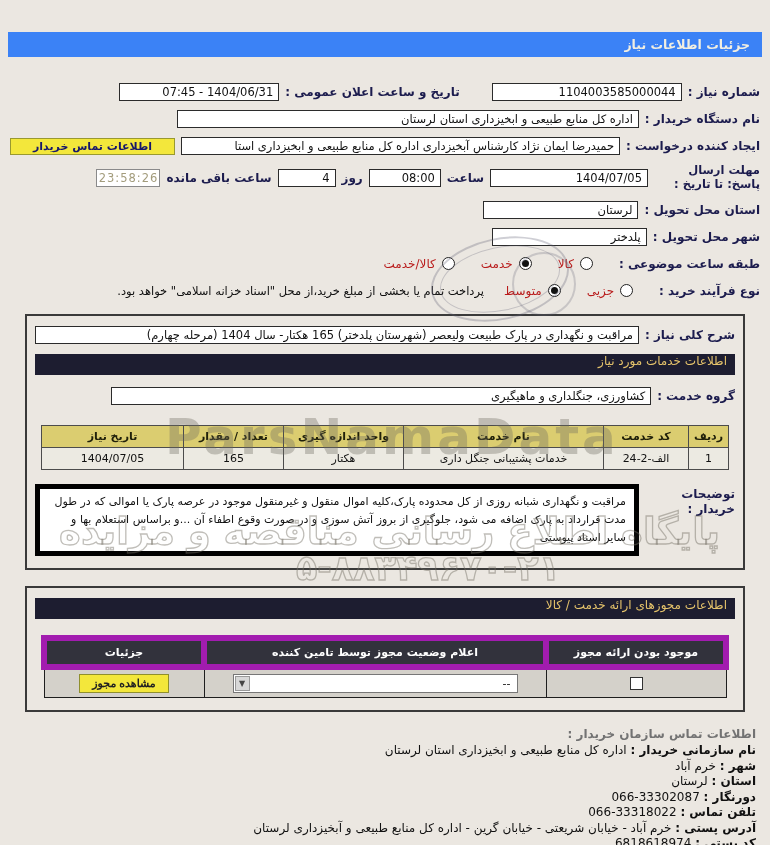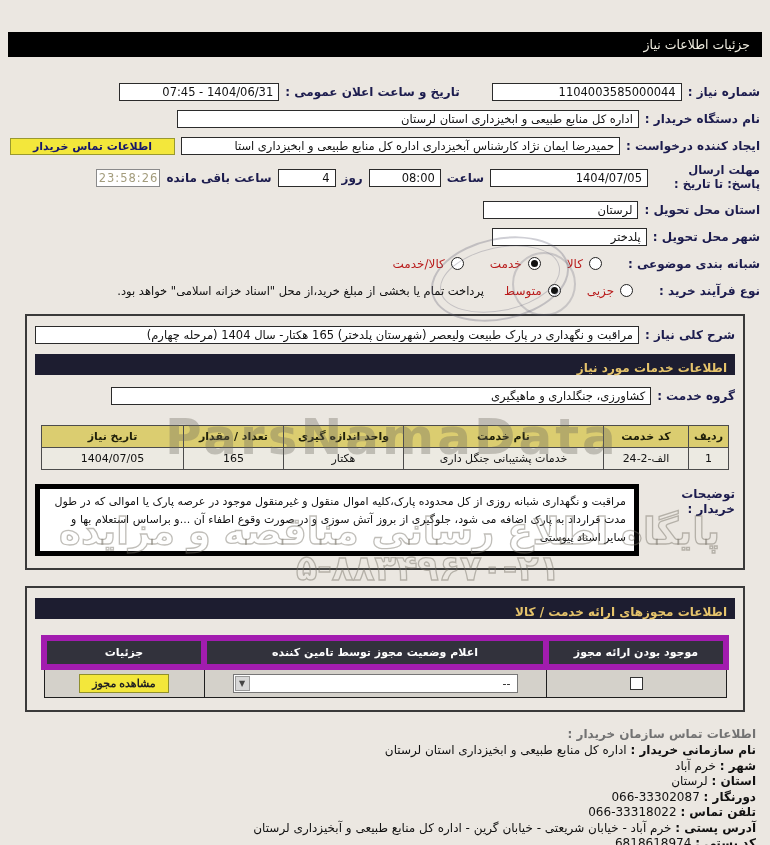--- a/index.html
+++ b/index.html
@@ -8,27 +8,27 @@
     position: relative;
     overflow: hidden;
     background: #ebe7e1;
     direction: rtl;
     font-family: "DejaVu Sans", "Liberation Sans", sans-serif;
     color:#111;
   }
   .title-bar {
     margin: 32px 8px 0;
     height: 25px;
-    background: #000000;
+    background: #3b82f6;
     color: #f1eee1;
     display: flex;
     align-items: center;
     padding: 0 12px;
     font-size: 12.5px;
-    font-weight: normal;
+    font-weight: bold;
   }
   .form { margin: 26px 10px 0; }
   .frow { display: flex; align-items: center; column-gap: 6px; margin-bottom: 9px; min-height: 18px; font-size: 12px; }
   .lbl { font-weight: bold; color: #1c1c4e; white-space: nowrap; font-size: 12px; }
   .lbl.wrap { white-space: normal; width: 106px; line-height: 1.2; font-size: 11.5px; text-align: right; }
   .inp {
     background: #fff; border: 1px solid #2b2b2b; height: 18px;
     display: flex; align-items: center; padding: 0 5px;
     font-size: 11.5px; overflow: hidden; white-space: nowrap;
   }
@@ -41,22 +41,22 @@
     font-weight:bold; font-size:11px; padding:0 22px; height:17px;
     display:flex; align-items:center; cursor:pointer; white-space:nowrap;
   }
   .radio { width:13px; height:13px; border:1px solid #222; border-radius:50%; background:#fff; position:relative; flex:0 0 auto; }
   .radio.sel::after { content:""; position:absolute; inset:2px; background:#111; border-radius:50%; }
   .opt-lbl { font-size:12px; color:#b91c1c; }
   .opt-gap { margin-right:20px; }
   .note { font-size:11.5px; margin-right:14px; white-space:nowrap; }
   .sec { margin: 14px 25px 0; border: 2px solid #3a3a3a; padding: 10px 8px 12px; }
   .bar {
-    background:#1d1d30; color:#e5c36b; font-weight:bold; font-size:12px;
-    height:21px; display:flex; align-items:flex-end; padding:0 8px; margin-top:10px;
+    background:#1d1d30; color:#e5c36b; font-weight:normal; font-size:12px;
+    height:21px; display:flex; align-items:flex-start; padding:0 8px; margin-top:10px;
   }
   .desc-box { flex:1; }
   .tblwrap { margin: 20px 6px 0; }
   table { width:100%; border-collapse:collapse; font-size:11px; text-align:center; }
   .tbl1 th { background:#dbcd70; border:1px solid #4c4c4c; padding:4px 2px; color:#20200a; font-weight:bold; }
   .tbl1 td { background:#eceae2; border:1px solid #4c4c4c; padding:4px 2px; }
   .notes-row { display:flex; margin-top:14px; align-items:flex-start; column-gap:6px; }
   .notes-lbl { width:90px; font-weight:bold; color:#1c1c4e; font-size:12px; line-height:1.3; padding-top:3px; text-align:right; }
   .notes-box { flex:1; background:#fff; border:5px solid #000000; min-height:58px; padding:4px 8px; font-size:11px; line-height:1.65; text-align:right; }
   .tbl2 th { background:#32323c; color:#fff; border:6px solid #a21caf; padding:5px 2px; font-weight:bold; }
@@ -133,21 +133,21 @@
     <span class="lbl">استان محل تحویل :</span>
     <div class="inp w155">لرستان</div>
   </div>
 
   <div class="frow">
     <span class="lbl">شهر محل تحویل :</span>
     <div class="inp w155">پلدختر</div>
   </div>
 
   <div class="frow">
-    <span class="lbl">شبانه بندی موضوعی :</span>
+    <span class="lbl">طبقه ساعت موضوعی :</span>
     <div class="radio opt-gap"></div>
     <span class="opt-lbl">کالا</span>
     <div class="radio sel opt-gap"></div>
     <span class="opt-lbl">خدمت</span>
     <div class="radio opt-gap"></div>
     <span class="opt-lbl">کالا/خدمت</span>
   </div>
 
   <div class="frow">
     <span class="lbl">نوع فرآیند خرید :</span>

